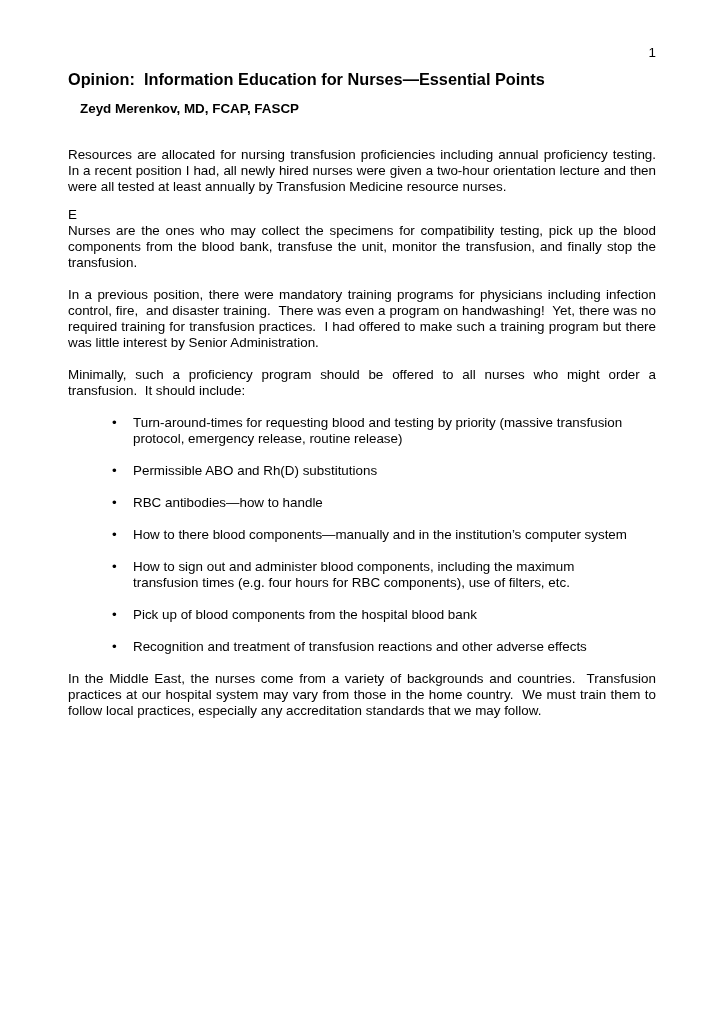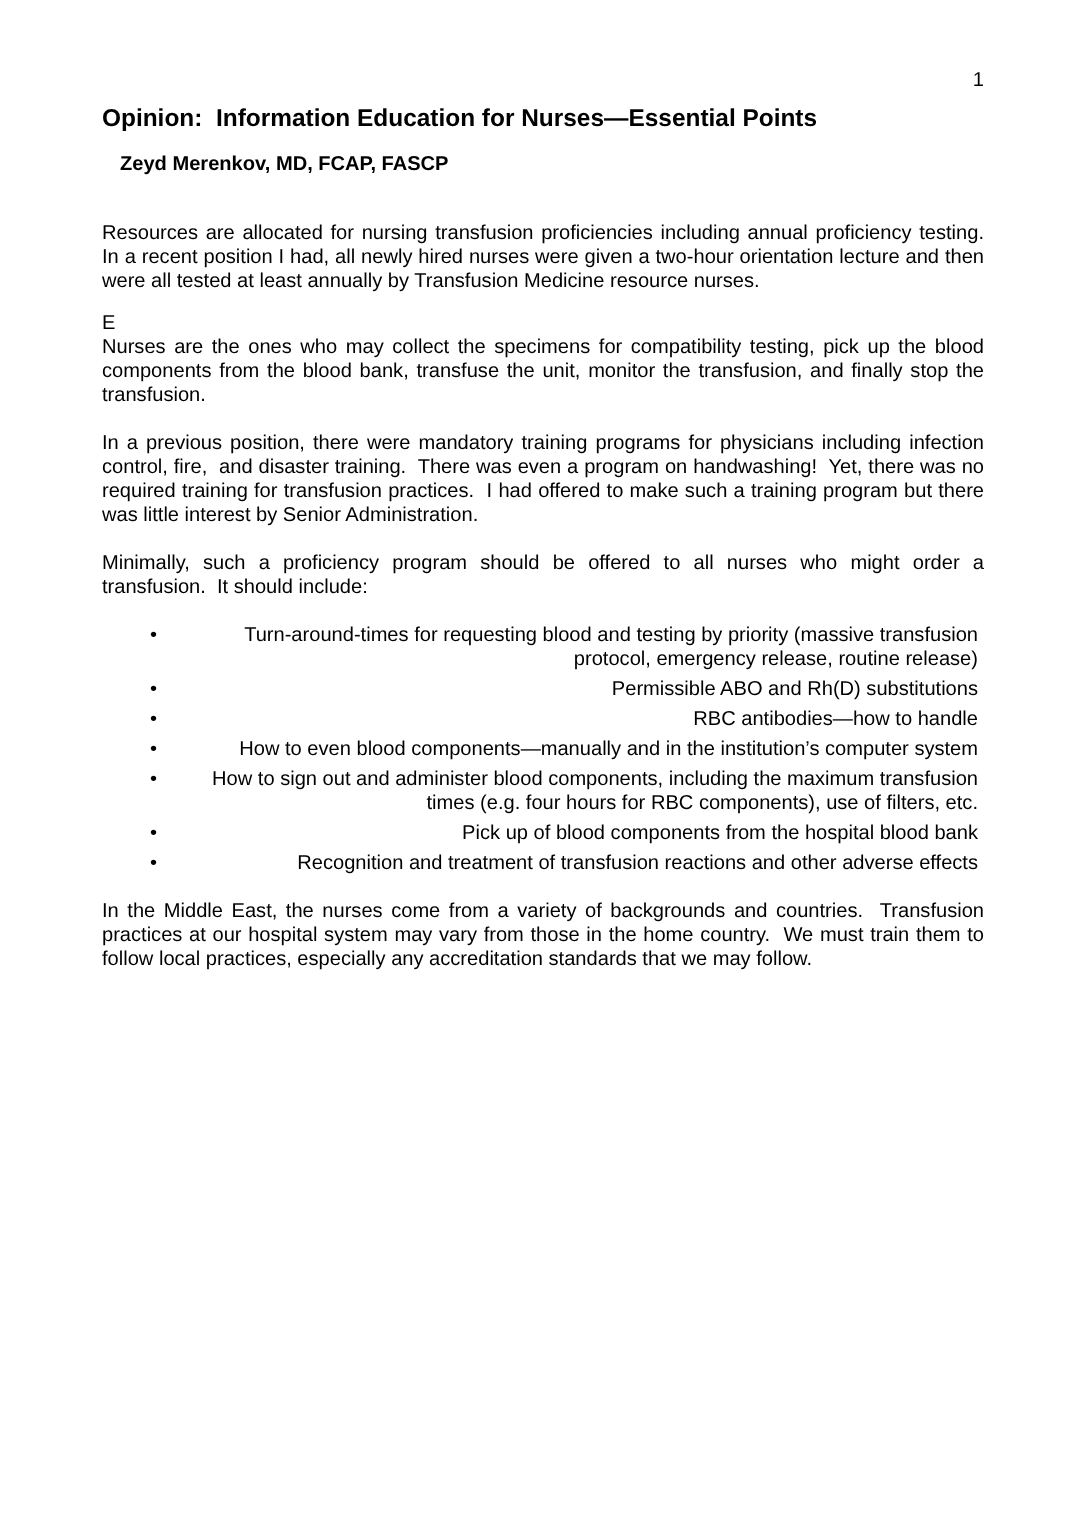--- a/index.html
+++ b/index.html
@@ -60,22 +60,22 @@
     white-space: pre-wrap;
   }
   ul.bullets {
     list-style: none;
     margin: 16px 0 16px 0;
     padding: 0;
   }
   ul.bullets li {
     position: relative;
     padding-left: 49px;
-    margin: 4px;
-    text-align: right;
+    margin: 16px;
+    text-align: left;
     white-space: pre-wrap;
   }
   ul.bullets li::before {
     content: "\2022";
     position: absolute;
     left: 28px;
     top: 0;
   }
 </style>
 </head>
@@ -97,21 +97,21 @@
 
 
       <p class="para">In a previous position, there were mandatory training programs for physicians including infection control, fire,  and disaster training.  There was even a program on handwashing!  Yet, there was no required training for transfusion practices.  I had offered to make such a training program but there was little interest by Senior Administration.</p>
 
       <p class="para">Minimally, such a proficiency program should be offered to all nurses who might order a transfusion.  It should include:</p>
 
       <ul class="bullets">
         <li>Turn-around-times for requesting blood and testing by priority (massive transfusion protocol, emergency release, routine release)</li>
         <li>Permissible ABO and Rh(D) substitutions</li>
         <li>RBC antibodies—how to handle</li>
-        <li>How to even blood components—manually and in the institution’s computer system</li>
+        <li>How to there blood components—manually and in the institution’s computer system</li>
         <li>How to sign out and administer blood components, including the maximum transfusion times (e.g. four hours for RBC components), use of filters, etc.</li>
         <li>Pick up of blood components from the hospital blood bank</li>
         <li>Recognition and treatment of transfusion reactions and other adverse effects</li>
       </ul>
 
       <p class="para">In the Middle East, the nurses come from a variety of backgrounds and countries.  Transfusion practices at our hospital system may vary from those in the home country.  We must train them to follow local practices, especially any accreditation standards that we may follow.</p>
 
     </div>
   </div>
 </div>

